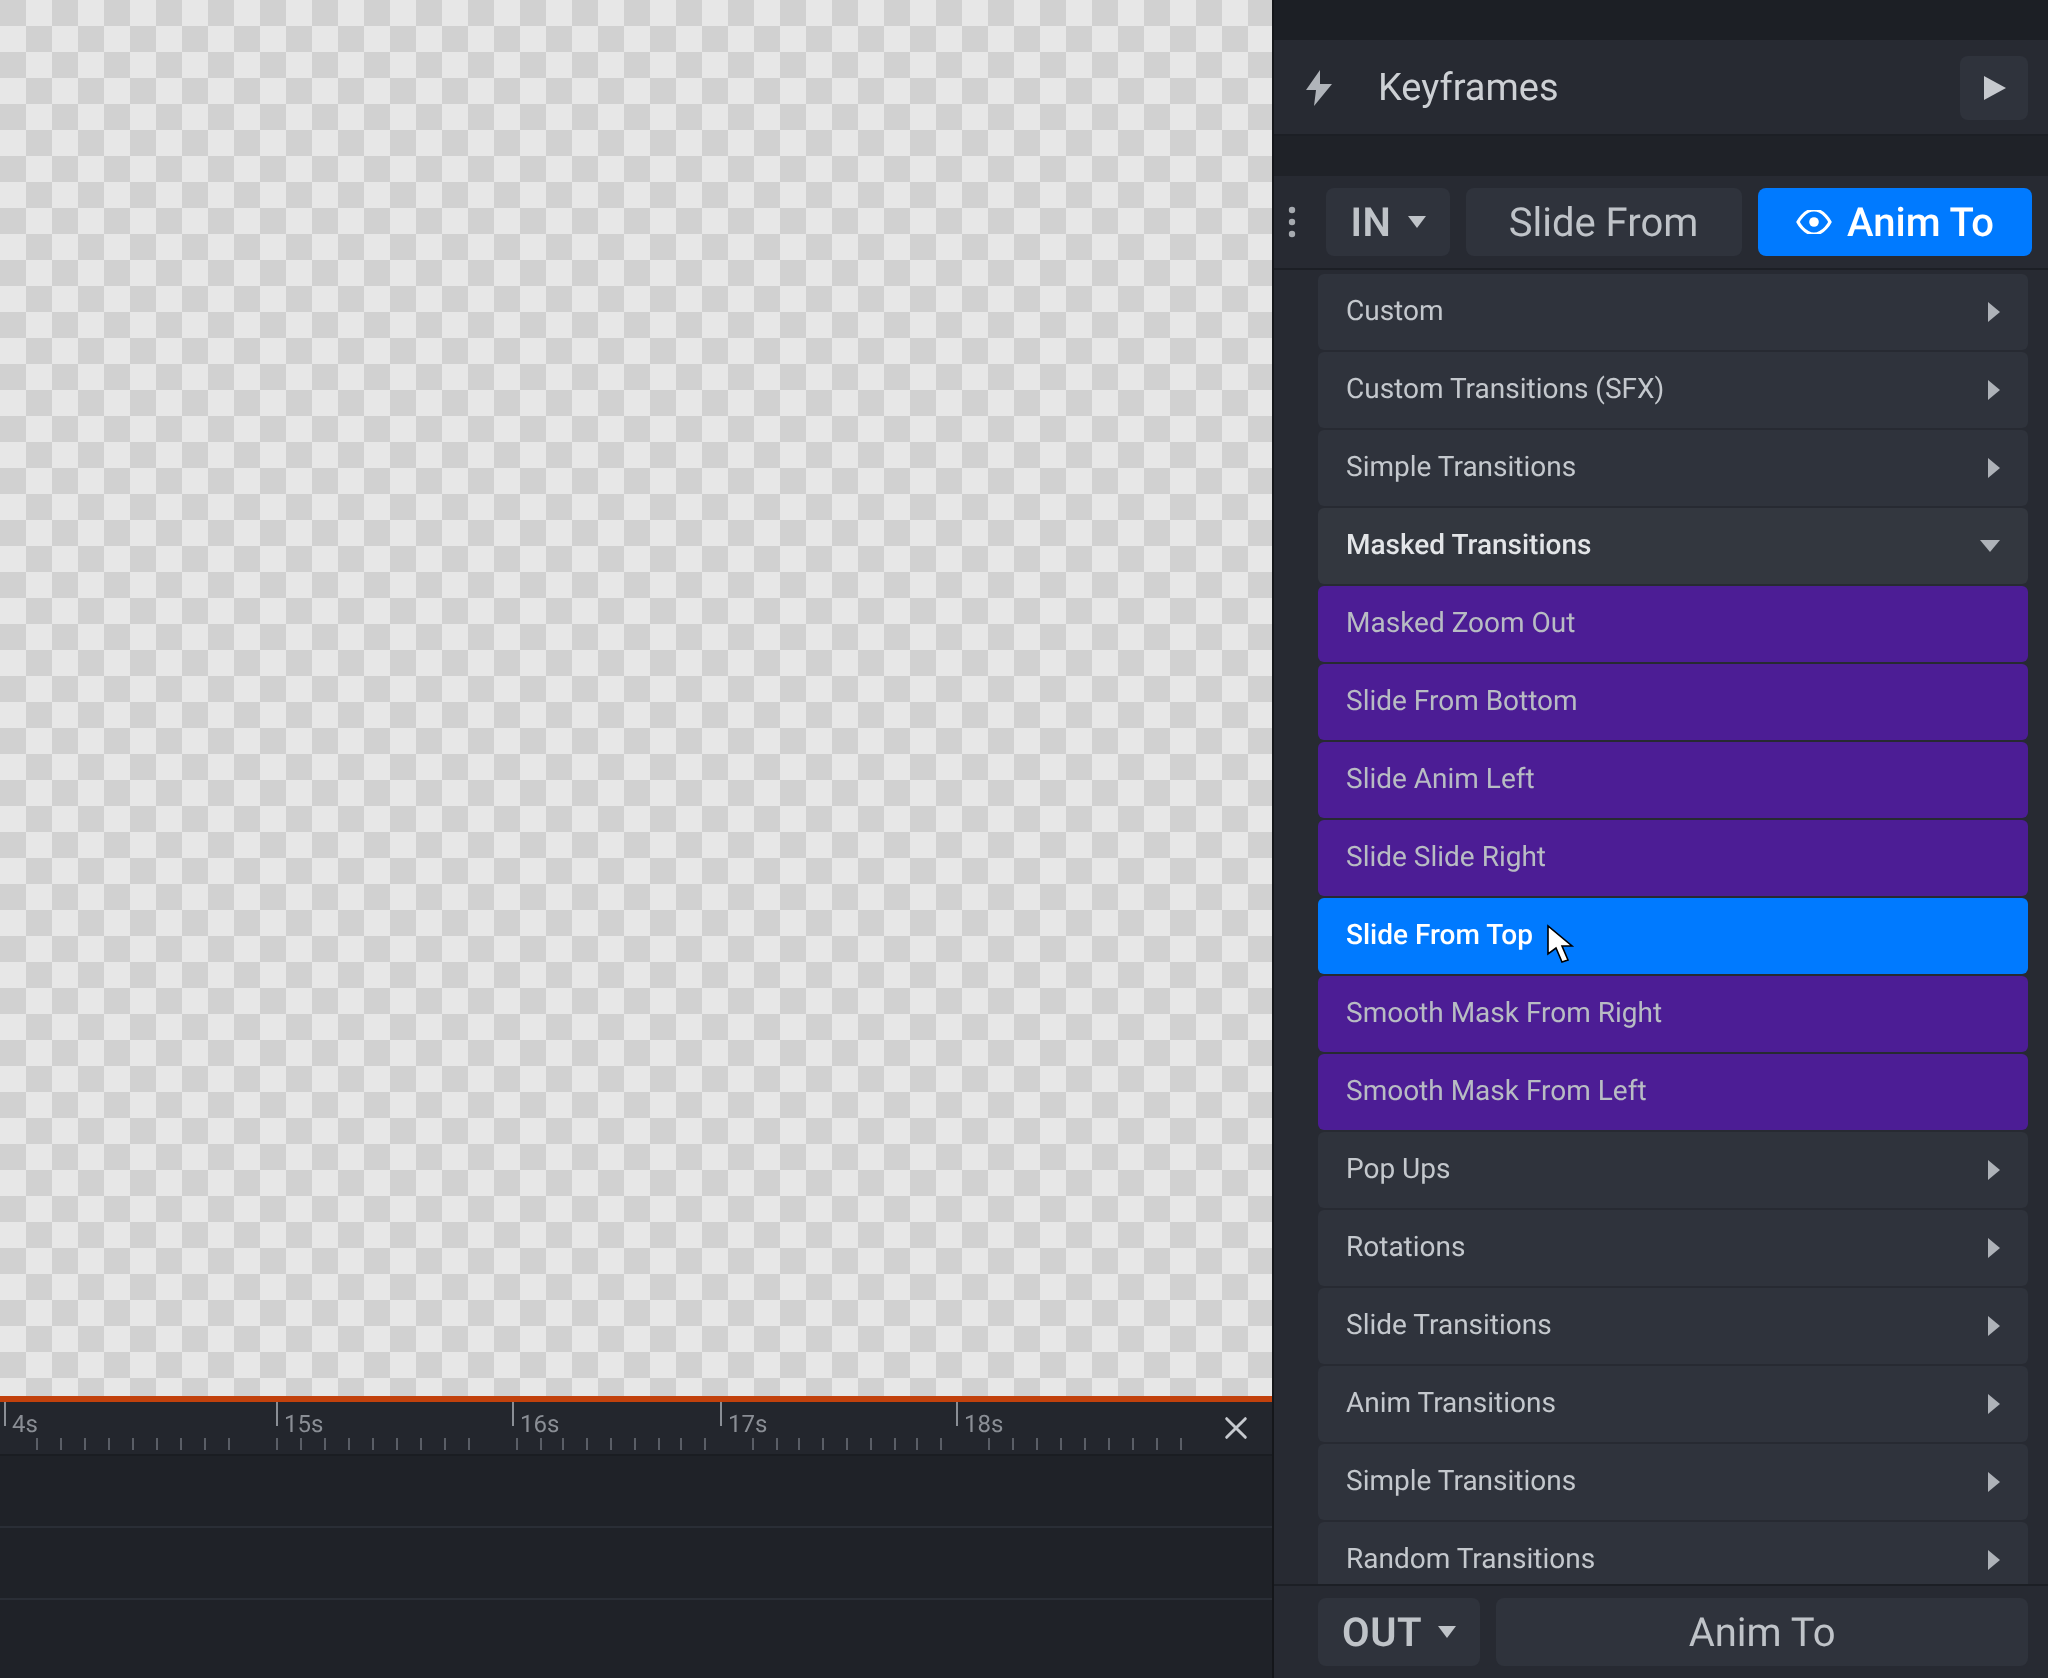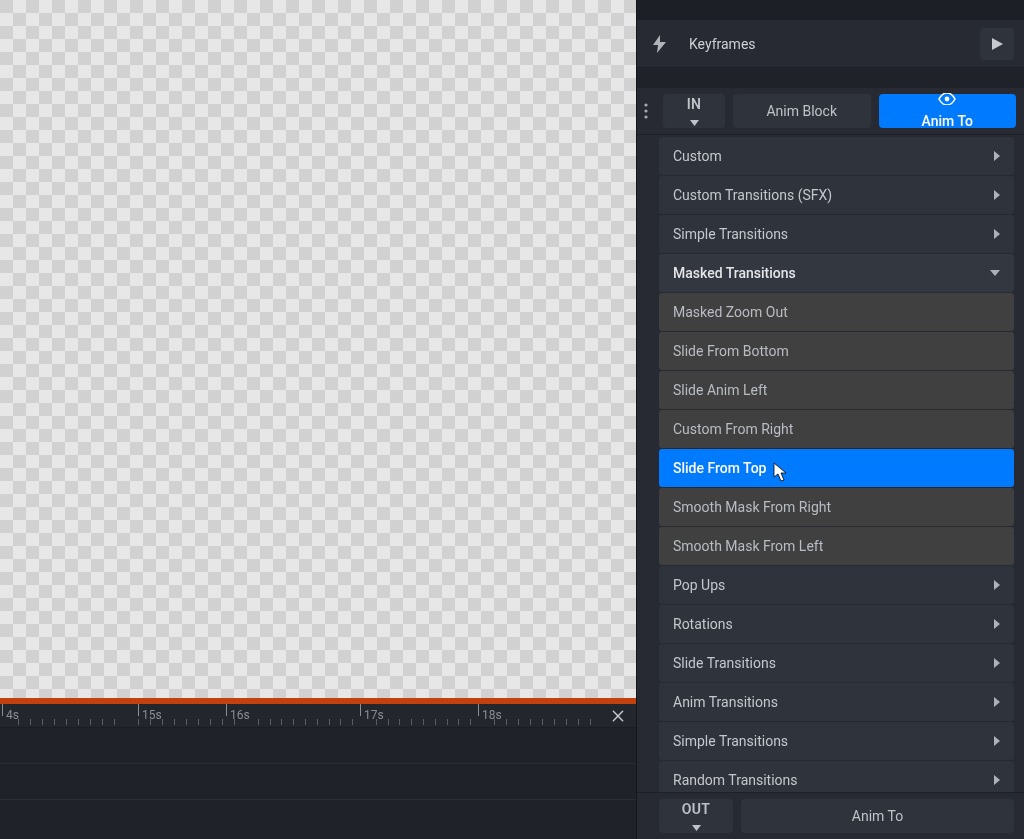--- a/index.html
+++ b/index.html
@@ -35,21 +35,21 @@
       linear-gradient(45deg, #e7e7e7 25%, transparent 25%, transparent 75%, #e7e7e7 75%);
     background-size: 26px 26px;
     background-position: 0 0, 13px 13px;
   }
   .timeline-strip {
     height: 30px;
     background: #23262d;
     display: flex;
     align-items: center;
     position: relative;
-    border-top: 6px solid #c2410c;
+    border-top: 3px solid #c2410c;
     border-bottom: 1px solid #1a1d22;
   }
   .ruler {
     flex: 1;
     position: relative;
     height: 100%;
   }
   .major {
     position: absolute;
     top: 4px;
@@ -117,21 +117,21 @@
   .kf-header .flash {
     width: 24px;
     height: 24px;
     display: flex;
     align-items: center;
     justify-content: center;
     color: #b0b4ba;
   }
   .kf-header .title {
     flex: 1;
-    font-size: 14px;
+    font-size: 19px;
     color: #cdd0d4;
   }
   .kf-header .play {
     width: 34px;
     height: 32px;
     background: #2f333c;
     border-radius: 4px;
     display: flex;
     align-items: center;
     justify-content: center;
@@ -156,27 +156,26 @@
     color: #a6aab0;
     cursor: pointer;
   }
   .chip {
     height: 34px;
     border-radius: 4px;
     display: flex;
     align-items: center;
     justify-content: center;
     padding: 0 12px;
-    font-size: 14px;
+    font-size: 20px;
     cursor: pointer;
     background: #2f333c;
     color: #bfc3c8;
     gap: 8px;
     white-space: nowrap;
-    flex-direction: column;
   }
   .chip.in { min-width: 62px; font-weight: 600; letter-spacing: .3px; }
   .chip.from { flex: 1; }
   .chip.to { flex: 1; background: #007aff; color: #fff; font-weight: 500; }
   .chip .caret-down,
   .chip .eye { display: inline-flex; align-items: center; }
 
   .categories {
     flex: 1;
     overflow: hidden;
@@ -198,21 +197,21 @@
   .cat.expanded {
     background: #33373f;
     color: #e3e5e8;
     font-weight: 500;
   }
   .cat .lbl { flex: 1; }
   .cat .arrow { color: #aeb2b8; }
   .item {
     height: 38px;
     margin: 0 10px 1px 22px;
-    background: #404040;
+    background: #4c1d95;
     border-radius: 3px;
     display: flex;
     align-items: center;
     padding: 0 14px;
     color: #b8bcc3;
     font-size: 14px;
     cursor: pointer;
     position: relative;
   }
   .item.selected {
@@ -264,21 +263,21 @@
           <div class="major" style="left: 142px;">15s</div>
           <div class="minor" style="left: 138px;"></div>
           <div class="minor" style="left: 150px;"></div>
           <div class="minor" style="left: 162px;"></div>
           <div class="minor" style="left: 174px;"></div>
           <div class="minor" style="left: 186px;"></div>
           <div class="minor" style="left: 198px;"></div>
           <div class="minor" style="left: 210px;"></div>
           <div class="minor" style="left: 222px;"></div>
           <div class="minor" style="left: 234px;"></div>
-          <div class="major" style="left: 230px;">16s</div>
+          <div class="major" style="left: 260px;">16s</div>
           <div class="minor" style="left: 257.8px;"></div>
           <div class="minor" style="left: 269.6px;"></div>
           <div class="minor" style="left: 281.4px;"></div>
           <div class="minor" style="left: 293.2px;"></div>
           <div class="minor" style="left: 305px;"></div>
           <div class="minor" style="left: 316.8px;"></div>
           <div class="minor" style="left: 328.6px;"></div>
           <div class="minor" style="left: 340.4px;"></div>
           <div class="minor" style="left: 352.2px;"></div>
           <div class="major" style="left: 364px;">17s</div>
@@ -344,21 +343,21 @@
       </div>
       <div class="chip in">
         <span>IN</span>
         <span class="caret-down">
           <svg width="9" height="6" viewBox="0 0 9 6">
               <path d="M0 0 L4.5 6 L9 0 Z" fill="currentColor"></path>
             </svg>
         </span>
       </div>
       <div class="chip from">
-        <span>Anim Block</span>
+        <span>Slide From</span>
       </div>
       <div class="chip to">
         <span class="eye">
           <svg width="18" height="12" viewBox="0 0 18 12">
               <path d="M9 0 C4 0 1 6 1 6 s3 6 8 6 s8-6 8-6 S14 0 9 0 Z" fill="none" stroke="currentColor" stroke-width="1.6"></path>
               <circle cx="9" cy="6" r="2.4" fill="currentColor"></circle>
             </svg>
         </span>
         <span>Anim To</span>
       </div>
@@ -400,21 +399,21 @@
         <div class="item">
           <span>Masked Zoom Out</span>
         </div>
         <div class="item">
           <span>Slide From Bottom</span>
         </div>
         <div class="item">
           <span>Slide Anim Left</span>
         </div>
         <div class="item">
-          <span>Custom From Right</span>
+          <span>Slide Slide Right</span>
         </div>
         <div class="item selected">
           <span>Slide From Top</span>
           <span class="cursor">
             <svg width="16" height="20" viewBox="0 0 16 20">
               <path d="M1 1 L1 15 L5 12 L8 19 L11 18 L8 11 L13 11 Z" fill="white" stroke="black" stroke-width="0.8"></path>
             </svg>
           </span>
         </div>
         <div class="item">

